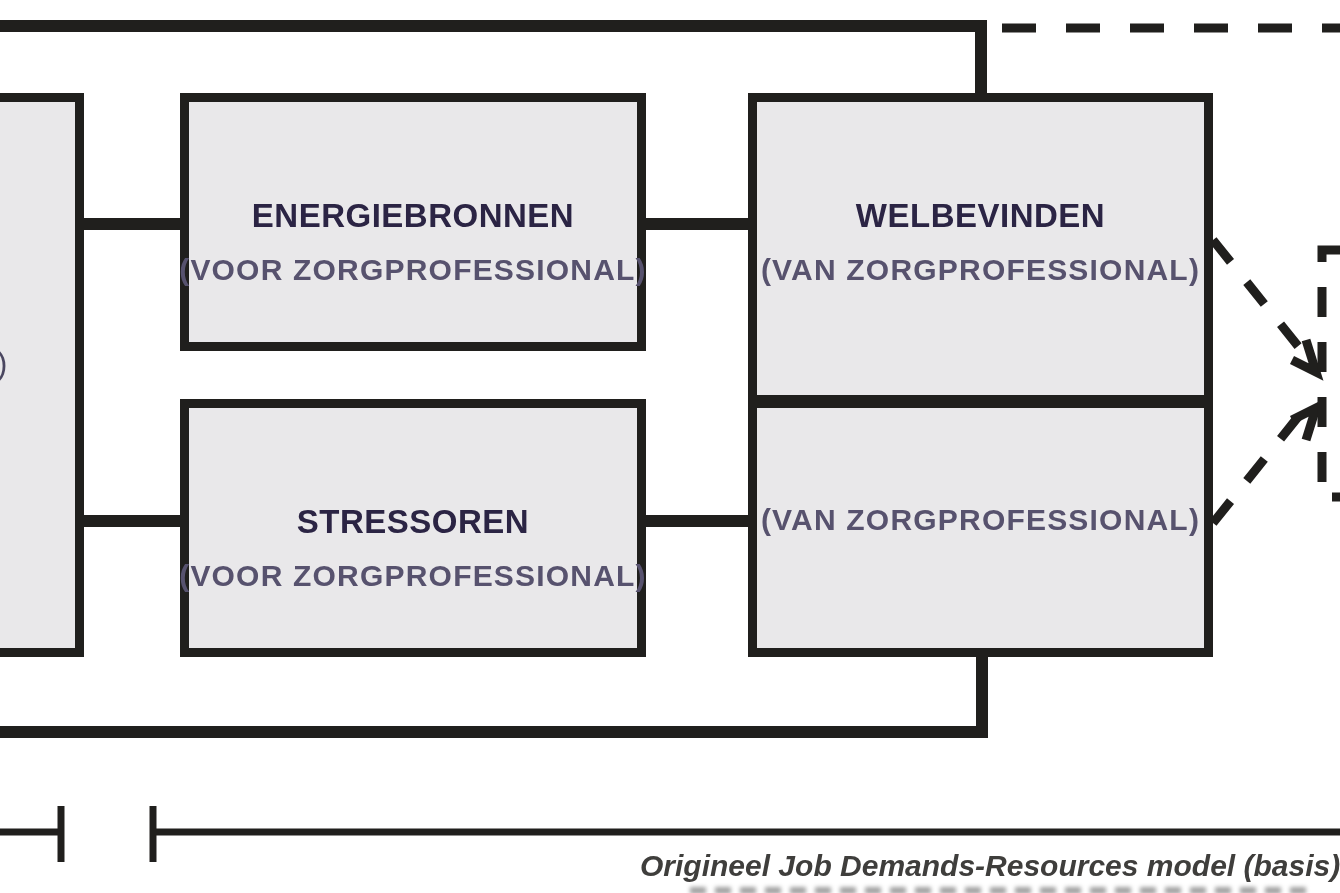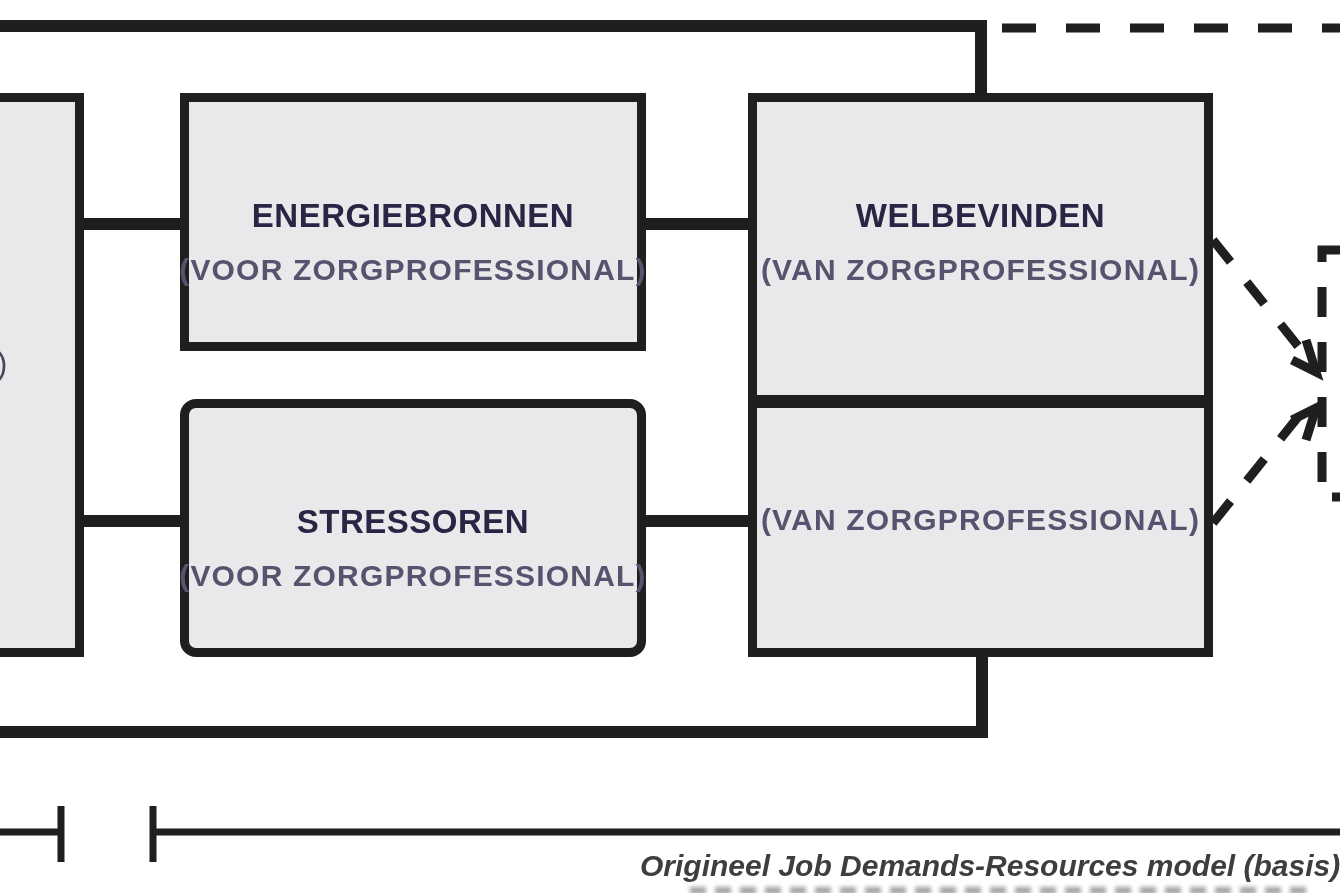--- a/index.html
+++ b/index.html
@@ -48,21 +48,21 @@
     font-size:30px;font-weight:700;letter-spacing:1.2px;
     line-height:40px;color:var(--subtitle);white-space:nowrap;
   }
   .left-box{left:-30px;top:93px;width:114px;height:564px;}
   .left-box .fragment{
     position:absolute;left:18px;top:244px;
     font-size:31px;color:#4a4660;font-weight:400;
   }
   .box-energie{left:180px;top:93px;width:466px;height:258px;}
   .box-welbevinden{left:748px;top:93px;width:465px;height:311px;}
-  .box-stressoren{left:180px;top:399px;width:466px;height:258px;border-radius:16px;}
+  .box-stressoren{left:180px;top:399px;width:466px;height:258px;}
   .box-stressreactie{left:748px;top:399px;width:465px;height:258px;}
 
   .caption{
     position:absolute;z-index:2;
     left:640px;top:849px;width:700px;
     text-align:center;
     font-size:30px;font-style:italic;font-weight:700;
     color:var(--caption);white-space:nowrap;
   }
   .bottom-smudge{

